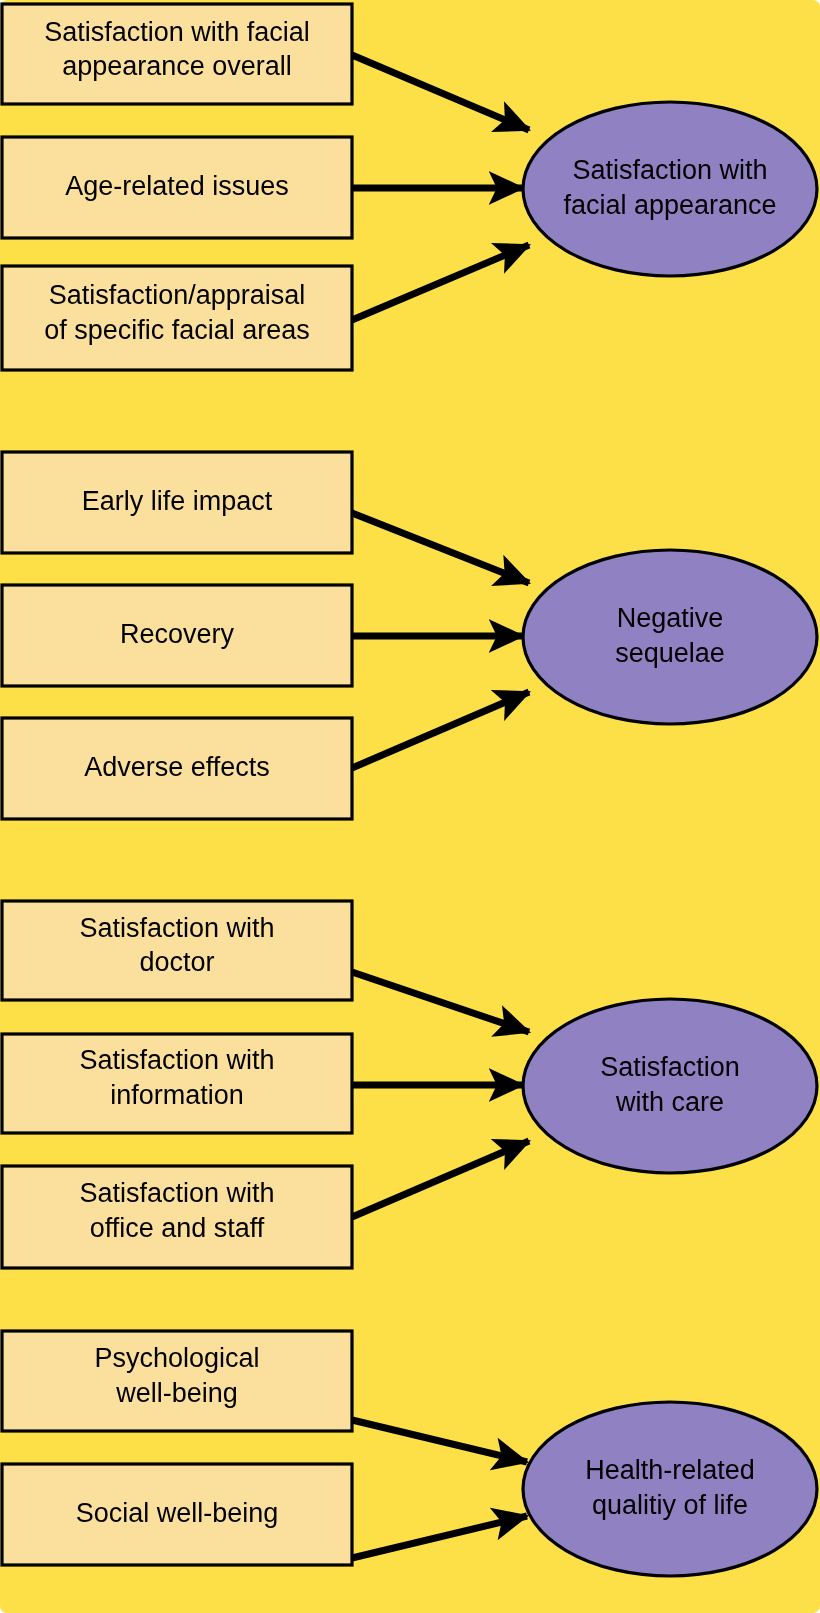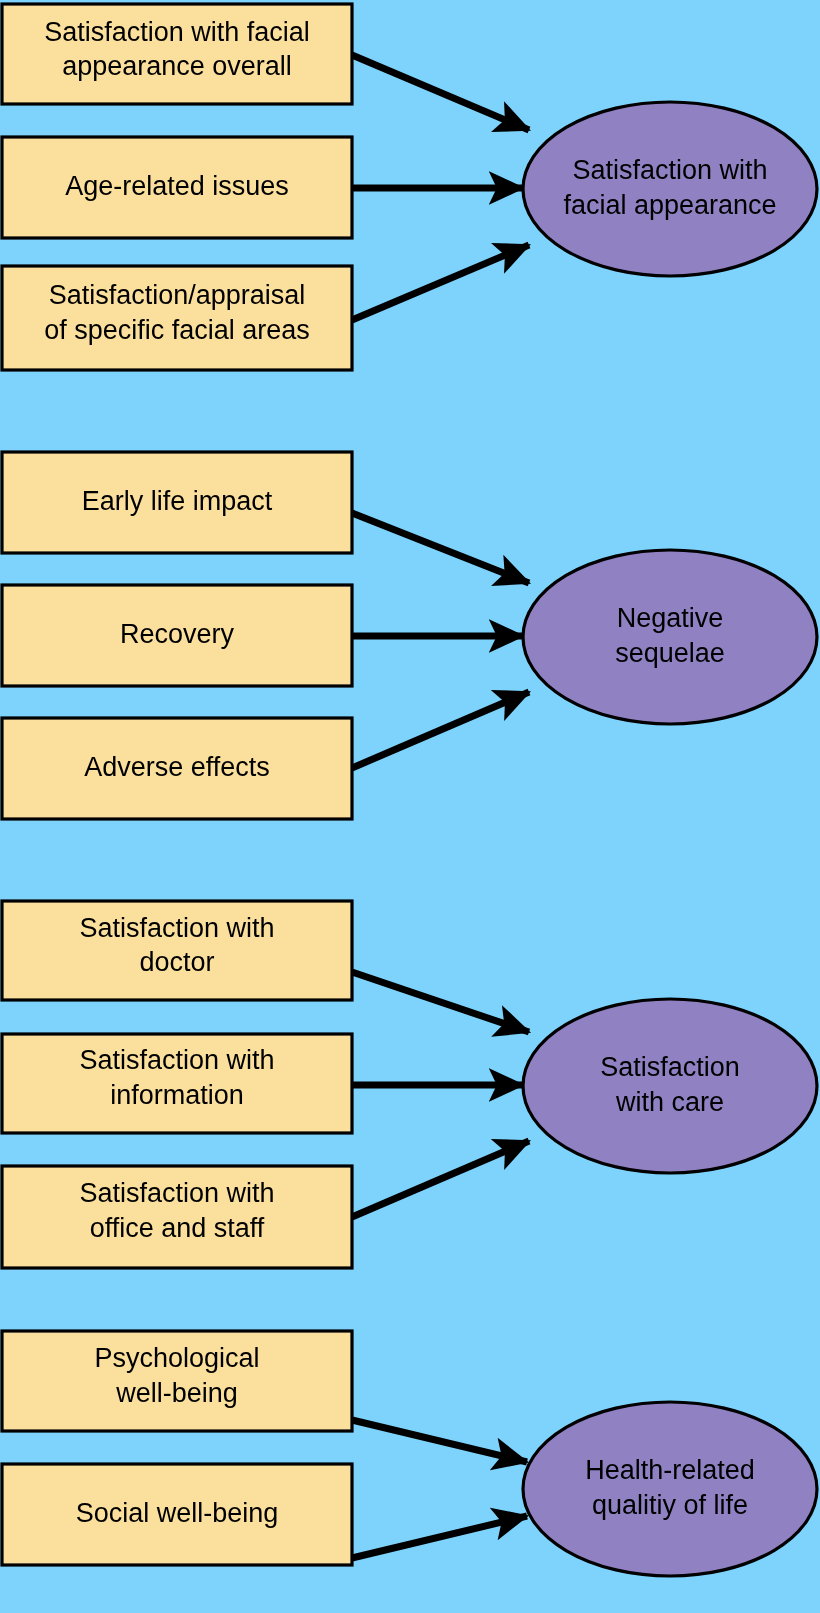--- a/index.html
+++ b/index.html
@@ -10,21 +10,22 @@
   body {
     width: 820px;
     height: 1613px;
     font-family: "Liberation Sans", sans-serif;
     overflow: hidden;
   }
   #diagram-root {
     position: relative;
     width: 820px;
     height: 1613px;
-    background: #7dd3fc;
+    background: #fde047;
+    border-radius: 7px;
   }
   svg.canvas {
     position: absolute;
     top: 0;
     left: 0;
     width: 820px;
     height: 1613px;
     display: block;
   }
   .indicator-box {

